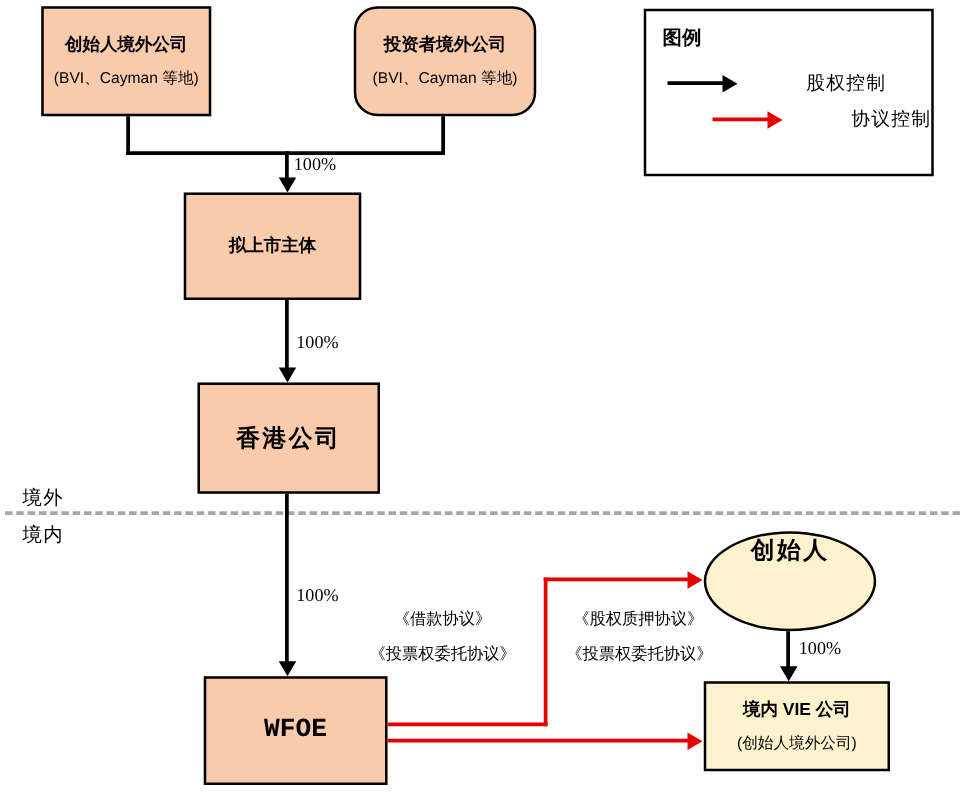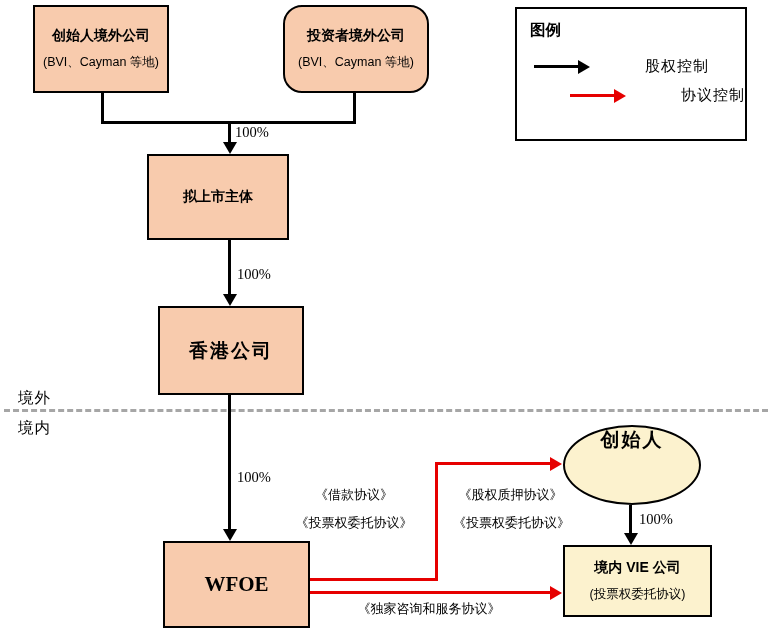--- a/index.html
+++ b/index.html
@@ -21,21 +21,21 @@
     align-items: center;
     justify-content: center;
     text-align: center;
     gap: 9px;
   }
   .peach { background: #F8CBAD; }
   .yellow { background: #FCF2CE; }
   .box .title { font-weight: bold; font-size: 14px; }
   .box .subtitle { font-size: 12.5px; }
   .big-title { font-weight: bold; font-size: 19px; letter-spacing: 2px; }
-  .wfoe-title { font-family: Liberation Serif, serif; font-weight: bold; font-size: 21px; }
+  .wfoe-title { font-family: Liberation Mono, monospace; font-weight: bold; font-size: 21px; }
   .ellipse {
     position: absolute;
     border: 2.5px solid #000;
     border-radius: 50%;
     display: flex;
     align-items: flex-start;
     justify-content: center;
   }
   
   .vline, .hline { position: absolute; background: #000; }
@@ -157,36 +157,35 @@
   <div class="ellipse yellow" style="left:563px; top:425px; width:138px; height:80px;">
     <div class="big-title">创始人</div>
   </div>
 
   <div class="vline" style="left:629px; top:505px; height:29px;"></div>
   <div class="arrow-down" style="left:623.5px; top:533px;"></div>
   <div class="pct" style="left:639px; top:511px;">100%</div>
 
   <div class="box yellow" style="left:563px; top:545px; width:149px; height:72px;">
     <div class="title">境内 VIE 公司</div>
-    <div class="subtitle">(投票权委托协议)</div>
+    <div class="subtitle">(创始人境外公司)</div>
   </div>
 
   <div class="hline red-line" style="left:310px; top:578px; width:128px;"></div>
   <div class="vline red-line" style="left:435px; top:462px; height:119px;"></div>
   <div class="hline red-line" style="left:435px; top:462px; width:116px;"></div>
   <div class="arrow-right arrow-red" style="left:550px; top:456.5px;"></div>
 
   <div class="hline red-line" style="left:310px; top:591px; width:241px;"></div>
   <div class="arrow-right arrow-red" style="left:550px; top:585.5px;"></div>
 
   <div class="agr" style="left:294px; top:486px; width:120px;">《借款协议》</div>
   <div class="agr" style="left:288px; top:514px; width:132px;">《投票权委托协议》</div>
   <div class="agr" style="left:448px; top:486px; width:125px;">《股权质押协议》</div>
   <div class="agr" style="left:445px; top:514px; width:133px;">《投票权委托协议》</div>
-  <div class="agr" style="left:343px; top:600px; width:172px;">《独家咨询和服务协议》</div>
 
   <div class="legend">
     <div class="legend-title">图例</div>
 
     <div class="legend-row" style="top:48px;">
       <span class="legend-sample-line"></span>
       <span class="legend-sample-head"></span>
       <span class="legend-label">股权控制</span>
     </div>
 

